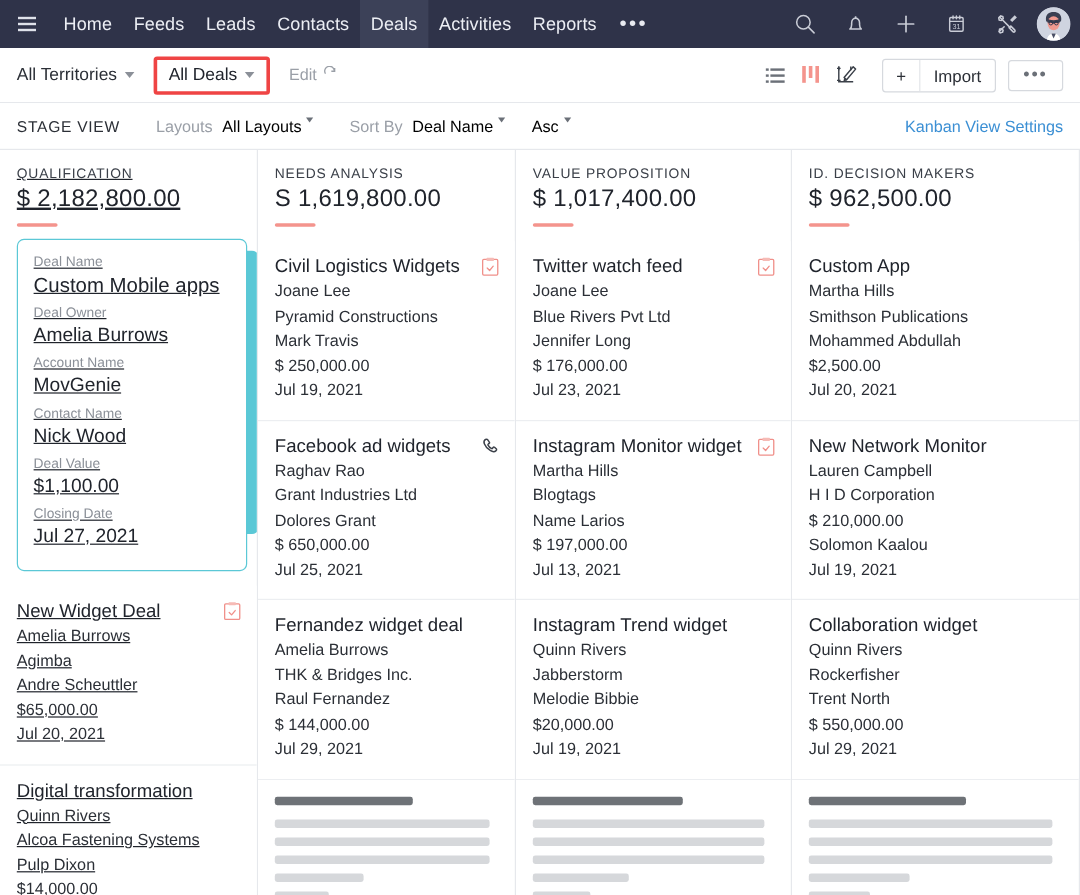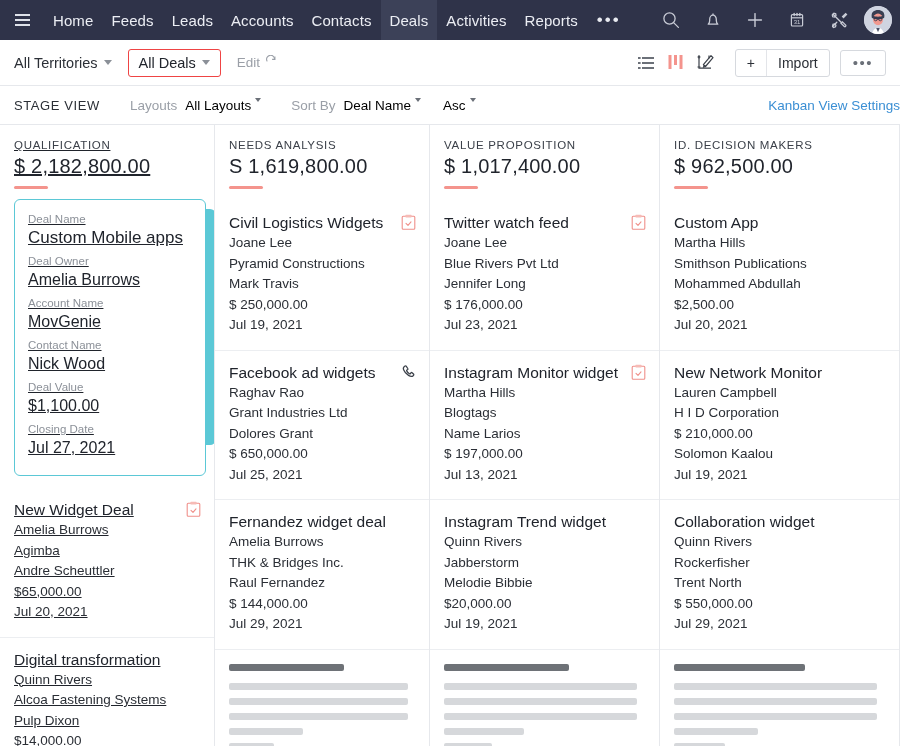--- a/index.html
+++ b/index.html
@@ -62,21 +62,21 @@
   .tb-text {
     font-size: 14.5px; color: #2b2f36; display: flex; align-items: center;
     cursor: pointer; white-space: nowrap;
   }
   .caret {
     display: inline-block; margin-left: 6px;
     border-left: 4px solid transparent; border-right: 4px solid transparent;
     border-top: 5px solid #8b9098;
   }
   .pill {
-    margin-left: 16px; border: 1px solid #ef4444; border-radius: 3px;
+    margin-left: 16px; border: 3px solid #ef4444; border-radius: 3px;
     padding: 5px 10px; display: flex; align-items: center;
     font-size: 14.5px; cursor: pointer; background: #fff;
   }
   .edit-lbl {
     margin-left: 16px; font-size: 13.5px; color: #9a9fa7;
     display: flex; gap: 5px; cursor: pointer;
   }
   .refresh-ic { width: 12px; height: 12px; display:block; }
   .tb-right {
     position: absolute; right: 14px; top: 0; bottom: 0;
@@ -113,21 +113,21 @@
   .sb-val {
     font-size: 13.5px; color: #000000; margin-left: 8px;
     display: flex; align-items: flex-start; cursor: pointer;
   }
   .caret-sm {
     display: inline-block; margin-left: 4px;
     border-left: 3.5px solid transparent; border-right: 3.5px solid transparent;
     border-top: 4.5px solid #6b7078;
   }
   .kanban-settings {
-    position: absolute; right: 0; font-size: 13.5px;
+    position: absolute; right: 14px; font-size: 13.5px;
     color: #3b8fd4; cursor: pointer;
   }
 
   
   .board {
     display: flex; height: calc(746px - 40px - 46px - 38px);
     border-top: 1px solid #e6e8ec; position: relative; overflow: hidden;
   }
   .col {
     position: relative; flex: 0 0 auto; padding: 0;
@@ -200,21 +200,20 @@
 
 <div class="topnav">
   <div class="nav-left">
     <div class="hamburger">
         <span></span>
       </div>
     <div id="nav-items" style="display:flex;">
         <div class="nav-item">Home</div>
         <div class="nav-item">Feeds</div>
         <div class="nav-item">Leads</div>
-        <div class="nav-item">Accounts</div>
         <div class="nav-item">Contacts</div>
         <div class="nav-item active">Deals</div>
         <div class="nav-item">Activities</div>
         <div class="nav-item">Reports</div>
       </div>
     <div class="nav-dots">•••</div>
   </div>
   <div class="nav-right">
     <div class="nav-icon">
       <svg width="20" height="20" viewBox="0 0 20 20" fill="none" stroke="#c9ccd6" stroke-width="1.3">

